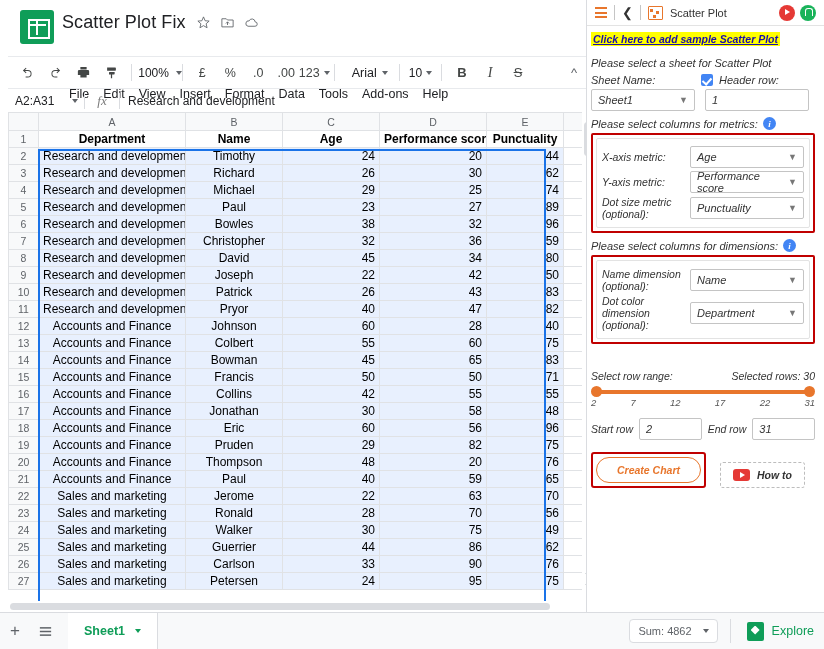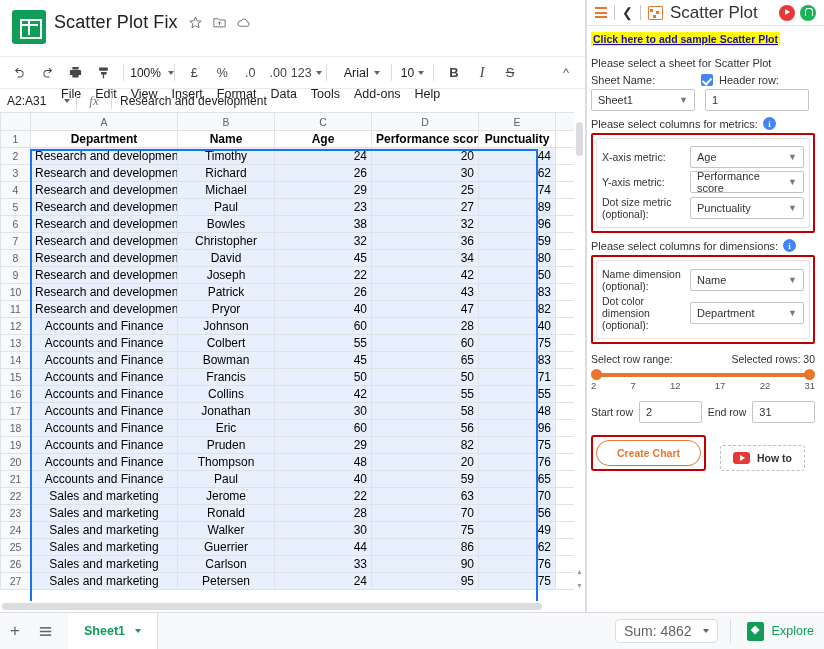--- a/index.html
+++ b/index.html
@@ -7,21 +7,21 @@
     margin: 0; padding: 0;
     width: 824px; height: 649px;
     font-family: "Liberation Sans", sans-serif;
     background: #ffffff;
     overflow: hidden;
   }
   #app { position: relative; width: 824px; height: 649px; }
 
   
   #sheets {
-    position: absolute; left: 0; top: 0;
+    position: absolute; left: 8px; top: 0;
     width: 586px; height: 649px;
     background: #ffffff;
     border-right: 1px solid #dadce0;
   }
 
   
   .titlebar { display: flex; align-items: flex-start; padding: 8px 0 0 8px; height: 56px; }
   .doclogo {
     width: 34px; height: 34px; margin: 2px 6px 0 4px;
     background: #0f9d58; border-radius: 3px;
@@ -177,21 +177,21 @@
   .sheettab {
     display:flex; align-items:center; gap:6px;
     background:#fff; height:37px; padding:0 16px;
     font-size:12.5px; color:#0f9d58; font-weight:700;
     border-right:1px solid #dadce0; margin-left:8px;
   }
   .bb-right { margin-left:auto; display:flex; align-items:center; gap:0; padding-right:10px; }
   .sumbox {
     display:flex; align-items:center; gap:7px;
     border:1px solid #dadce0; border-radius:4px; background:#fff;
-    height:24px; padding:0 8px; font-size:14px; color:#5f6368;
+    height:24px; padding:0 8px; font-size:11px; color:#5f6368;
   }
   .explore {
     display:flex; align-items:center; gap:8px; padding-left:16px; margin-left:12px;
     border-left:1px solid #dadce0; height:24px;
   }
   .exp-badge { width:17px;height:19px;background:#0f9d58;position:relative;border-radius:2px;}
   .exp-badge::after{content:"";position:absolute;left:4px;top:4px;width:9px;height:9px;
      background:#fff; clip-path:polygon(50% 0,100% 50%,50% 100%,0 50%);}
   .exp-label { font-size:12.5px; color:#0f9d58; }
 
@@ -213,31 +213,31 @@
   .ce-burger { display:flex; flex-direction:column; gap:2.5px; }
   .ce-burger span { display:block; width:12px; height:2px; background:#e8762c; }
   .ce-vsep { width:1px; height:15px; background:#c5c5c5; }
   .ce-back { color:#333; font-size:13px; line-height:1; }
   .ce-charticon {
     width:15px; height:14px; border:1.4px solid #e8762c; border-radius:1px;
     position:relative; flex:0 0 auto;
   }
   .ce-charticon::before{content:"";position:absolute;left:1.5px;top:2px;width:3px;height:3px;
     background:#e8762c;box-shadow:6px 2px 0 #e8762c, 3px 6px 0 #e8762c;}
-  .ce-cname { font-size:17px; color:#333; }
+  .ce-cname { font-size:11px; color:#333; }
   .ce-round { width:16px;height:16px;border-radius:50%; position:relative; flex:0 0 auto;}
   .ce-play { background:#e53935; }
   .ce-play::after{content:"";position:absolute;left:5.5px;top:4px;width:0;height:0;
     border-left:5px solid #fff;border-top:3.5px solid transparent;border-bottom:3.5px solid transparent;}
   .ce-bell { background:#19b35a; }
   .ce-bell::after{content:"";position:absolute;left:5px;top:3.5px;width:6px;height:7px;
     border:1.4px solid #fff;border-radius:3px 3px 0 0;border-bottom:none;}
   .ce-right { margin-left:auto; display:flex; gap:5px; align-items:center; }
 
-  .ce-body { padding:6px 9px 0 4px; font-size:11px; color:#333; }
+  .ce-body { padding:6px 9px 0 4px; font-size:11px; color:#333;font-style:italic; }
   .ce-link {
     display:inline-block; background:#ffff00; color:#1a0dab;
     text-decoration:underline; font-weight:700; font-size:10.5px;
     padding:1px 2px; margin-bottom:6px;
   }
   .ce-text { font-size:11px; color:#333; margin:5px 0 5px; }
   .ce-label { font-size:11px; color:#333; }
   .ce-cb {
     width:12px;height:12px;background:#4285f4;border-radius:2px;position:relative;
     flex:0 0 auto;
@@ -264,21 +264,21 @@
     border:2px solid #c00000; border-radius:2px; padding:3px;
     margin-bottom:2px;
   }
   .grp-inner { border:1px solid #e3e3e3; border-radius:2px; padding:4px 5px; }
   .field-row { display:flex; align-items:center; gap:6px; margin:3px 0; }
   .field-lbl { width:82px; font-size:10.5px; color:#333; line-height:1.15; }
   .field-ctl { flex:1; }
   .sec-label { display:flex; align-items:center; font-size:11px; color:#333; margin:6px 0 3px; }
 
   .slider-head { display:flex; justify-content:space-between; font-size:10.5px;
-                 color:#333; margin-top:9px; }
+                 color:#333; margin-top:26px; }
   .slider-track { position:relative; height:4px; background:#e8762c; border-radius:2px;
                   margin:8px 4px 0 4px; }
   .sl-knob { position:absolute; top:-4px; width:11px;height:11px;border-radius:50%;
              background:#e8762c; }
   .sl-ticks { display:flex; justify-content:space-between; font-size:9.5px; color:#555;
               margin:3px 0 0 0; }
   .rowinputs { display:flex; align-items:center; gap:6px; margin-top:10px; }
   .rowinputs .lbl { font-size:10.5px; color:#333; white-space:nowrap;}
   .rowinputs .inp-box { width:72px; }
   .btn-row { display:flex; align-items:flex-end; gap:14px; margin-top:12px; }

